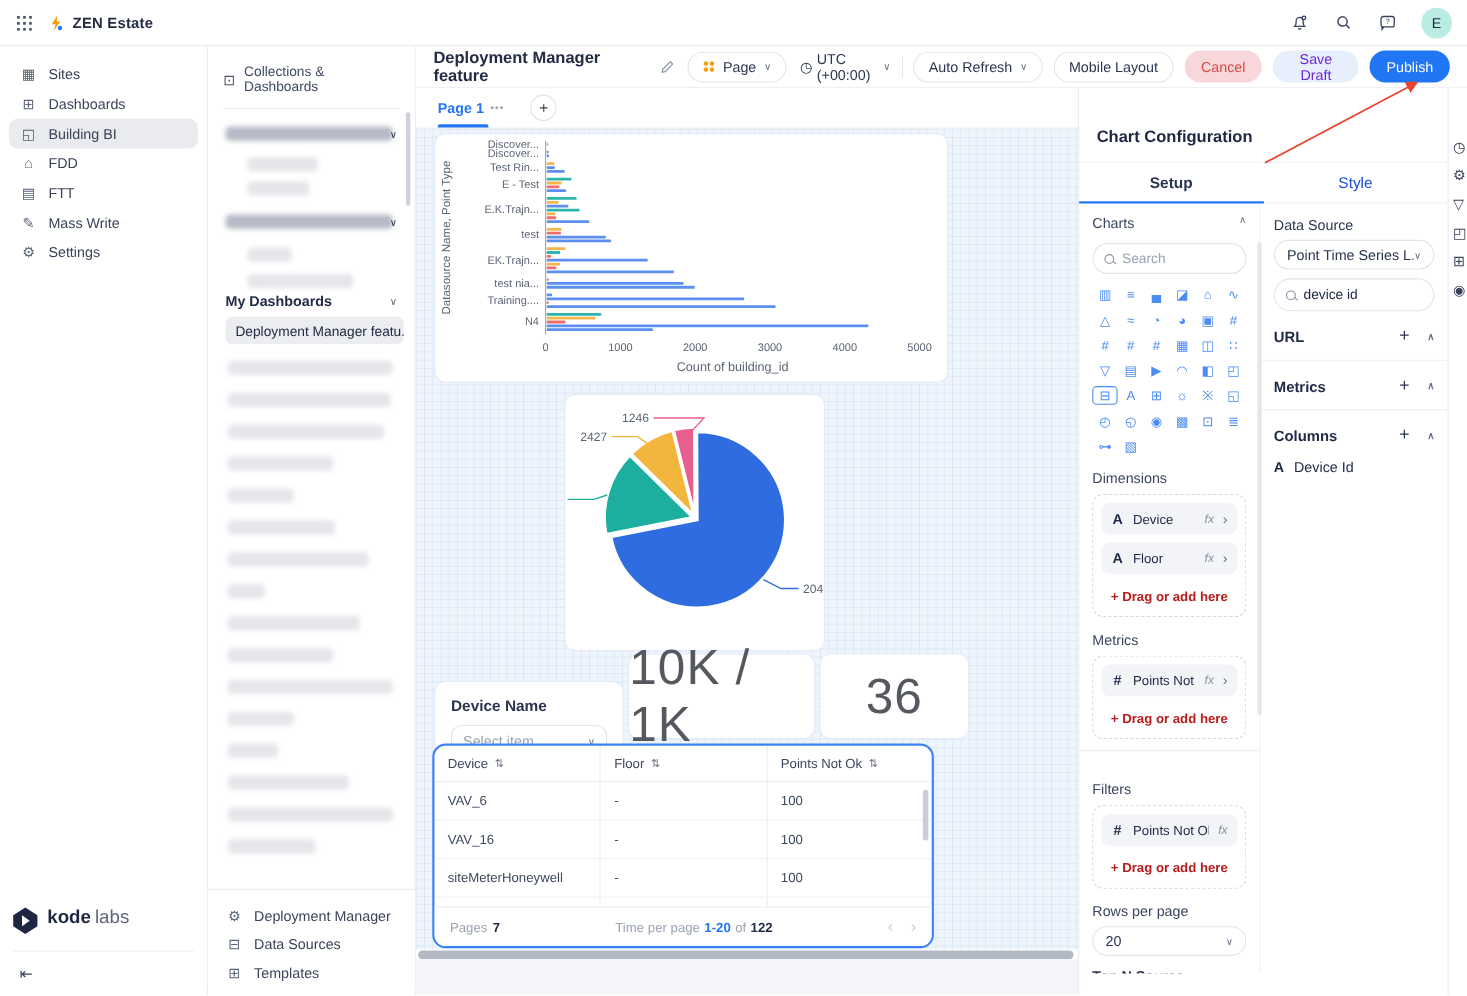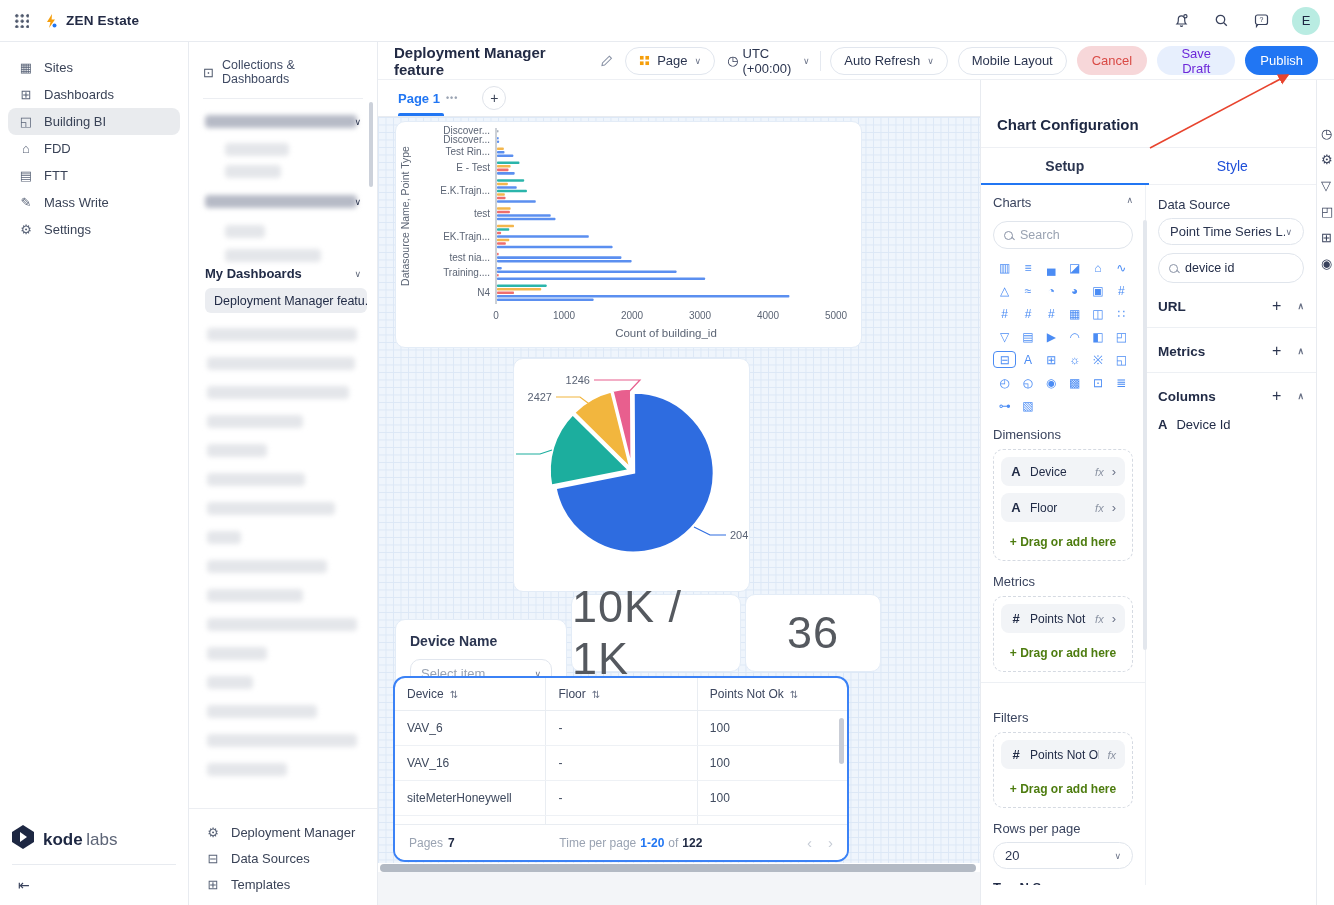--- a/index.html
+++ b/index.html
@@ -13,21 +13,21 @@
   .tb-right{display:flex;align-items:center;gap:22px}
   .tb-ic{width:18px;height:18px;display:flex;align-items:center;justify-content:center}
   .avatar{width:28px;height:28px;border-radius:50%;background:#b9ece2;display:flex;align-items:center;justify-content:center;font-size:13px;color:#1d2742;font-weight:500}
   
   .sidenav{position:absolute;left:0;top:42px;width:189px;bottom:0;background:#fff;border-right:1px solid #e8ebf0}
   .nav-items{padding:12px 8px}
   .nav-item{display:flex;align-items:center;gap:10px;height:27px;padding:0 10px;border-radius:8px;color:#3a4357;cursor:pointer}
   .nav-item .glyph{width:16px;text-align:center;color:#5a6478;font-size:13px}
   .nav-item.active{background:#e9ebee}
   .side-bottom{position:absolute;left:0;bottom:0;width:100%;padding:0 10px 12px}
-  .kode{display:flex;align-items:flex-end;gap:7px;margin-bottom:14px}
+  .kode{display:flex;align-items:flex-start;gap:7px;margin-bottom:14px}
   .kode-mark{width:26px;height:26px}
   .kode-txt b{font-size:17px;color:#1d2742}
   .kode-txt span{font-size:17px;color:#5d6577;font-weight:300}
   .side-div{border-top:1px solid #e8ebf0;margin:0 2px 12px}
   .collapse-ic{color:#39425c;font-size:14px;padding-left:8px;cursor:pointer}
   
   .collections{position:absolute;left:189px;top:42px;width:189px;bottom:0;background:#fff;border-right:1px solid #e8ebf0}
   .coll-head{display:flex;align-items:center;gap:8px;padding:16px 14px 12px;color:#3f4a63;font-size:12.5px}
   .coll-head .glyph{color:#4a5468;font-size:13px}
   .coll-div{border-top:1px solid #eceef2;margin:0 14px}
@@ -108,21 +108,21 @@
   .icon-grid{margin-top:10px;display:grid;grid-template-columns:repeat(6,1fr);row-gap:6px}
   .cicon{height:17px;display:flex;align-items:center;justify-content:center;color:#4b8cf4;font-size:12px;cursor:pointer;border:1px solid transparent;border-radius:4px}
   .cicon.sel{border-color:#4b8cf4}
   .grp-label{margin-top:13px;color:#3a445e;font-size:13px}
   .dashed{margin-top:7px;border:1px dashed #d5dae2;border-radius:10px;padding:7px}
   .chip{background:#f2f4f7;border-radius:8px;height:29px;display:flex;align-items:center;gap:8px;padding:0 9px;margin-bottom:7px;cursor:pointer}
   .chip .t{font-size:13px;color:#222c47;font-weight:600;width:12px;text-align:center}
   .chip .lb{font-size:12px;color:#222c47;flex:1;white-space:nowrap;overflow:hidden}
   .chip i{font-size:11px;color:#8b93a3}
   .chip .arr{color:#6a7287;font-size:13px}
-  .drag-hint{text-align:center;color:#4d7c0f;font-size:12px;font-weight:600;padding:6px 0 4px}
+  .drag-hint{text-align:center;color:#b91c1c;font-size:12px;font-weight:600;padding:6px 0 4px}
   .col-div{border-top:1px solid #edf0f4;margin:10px -12px 0}
   .select{margin-top:6px;height:27px;border:1px solid #e0e5ec;border-radius:14px;display:flex;align-items:center;justify-content:space-between;padding:0 11px;font-size:13px;color:#2b3550;cursor:pointer;background:#fff}
   .topn{margin-top:11px;display:flex;align-items:center;justify-content:space-between;font-weight:700;color:#222c47;font-size:13px}
   .dim-label{margin-top:6px;color:#5d6577;font-size:13px}
   .colr-label{color:#2b3550;font-size:13px}
   .sec-head{display:flex;align-items:center;margin-top:14px;font-weight:700;color:#222c47;font-size:13.5px}
   .sec-head .plus{margin-left:auto;font-size:16px;font-weight:400;color:#2b3550;cursor:pointer}
   .sec-head .chev{margin-left:16px;cursor:pointer}
   .sec-split{border-top:1px solid #edf0f4;margin:12px -12px 0}
   .colitem{display:flex;align-items:center;gap:9px;margin-top:12px;font-size:13px;color:#222c47}

